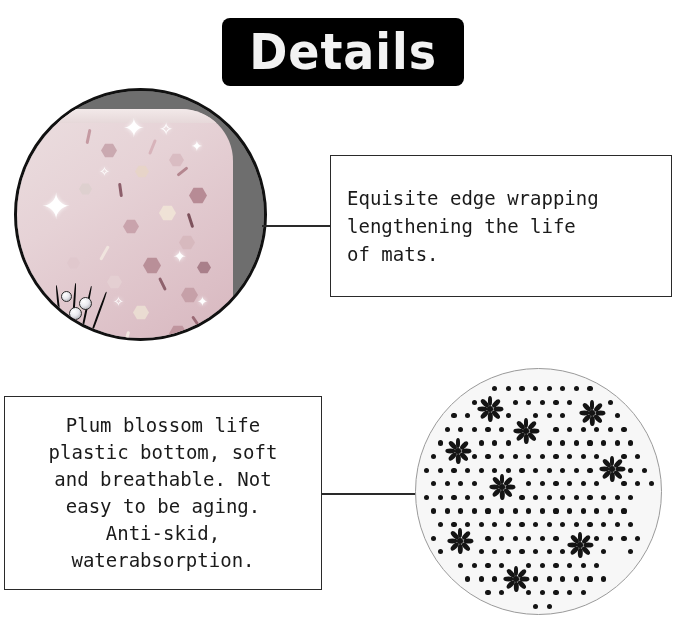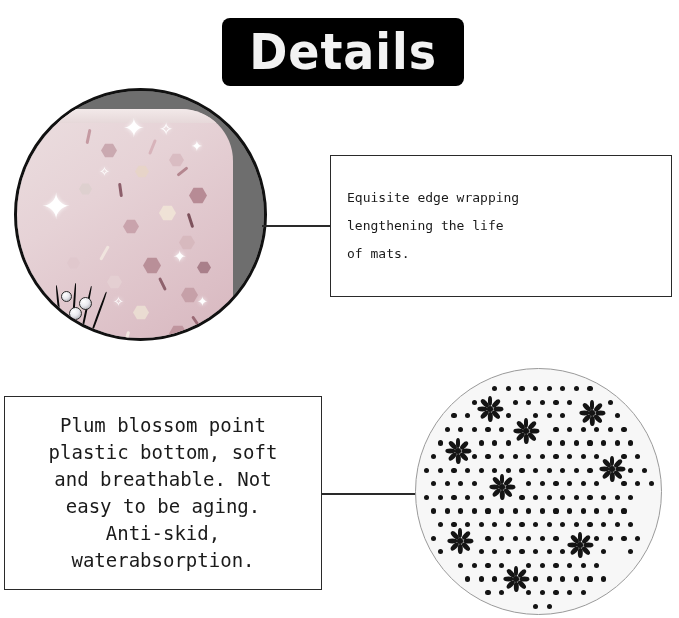--- a/index.html
+++ b/index.html
@@ -153,21 +153,21 @@
     white-space: pre-line;
   }
   #callout-edge-wrapping {
     left: 330px;
     top: 155px;
     width: 342px;
     height: 142px;
     padding: 0 10px 0 16px;
   }
   #callout-edge-wrapping .callout-text {
-    font-size: 13px;
+    font-size: 19px;
     line-height: 28px;
     text-align: left;
   }
   #callout-plastic-bottom {
     left: 4px;
     top: 396px;
     width: 318px;
     height: 194px;
     padding: 0 8px;
   }
@@ -278,21 +278,21 @@
 
 <div class="connector" id="connector-top"></div>
 
 <div class="callout" id="callout-edge-wrapping">
   <div class="callout-text">Equisite edge wrapping
 lengthening the life
 of mats.</div>
 </div>
 
 <div class="callout" id="callout-plastic-bottom">
-  <div class="callout-text">Plum blossom point
+  <div class="callout-text">Plum blossom life
 plastic bottom, soft
 and breathable. Not
 easy to be aging.
 Anti-skid,
 waterabsorption.</div>
 </div>
 
 <div class="connector" id="connector-bottom"></div>
 
 <div class="backing-circle">

